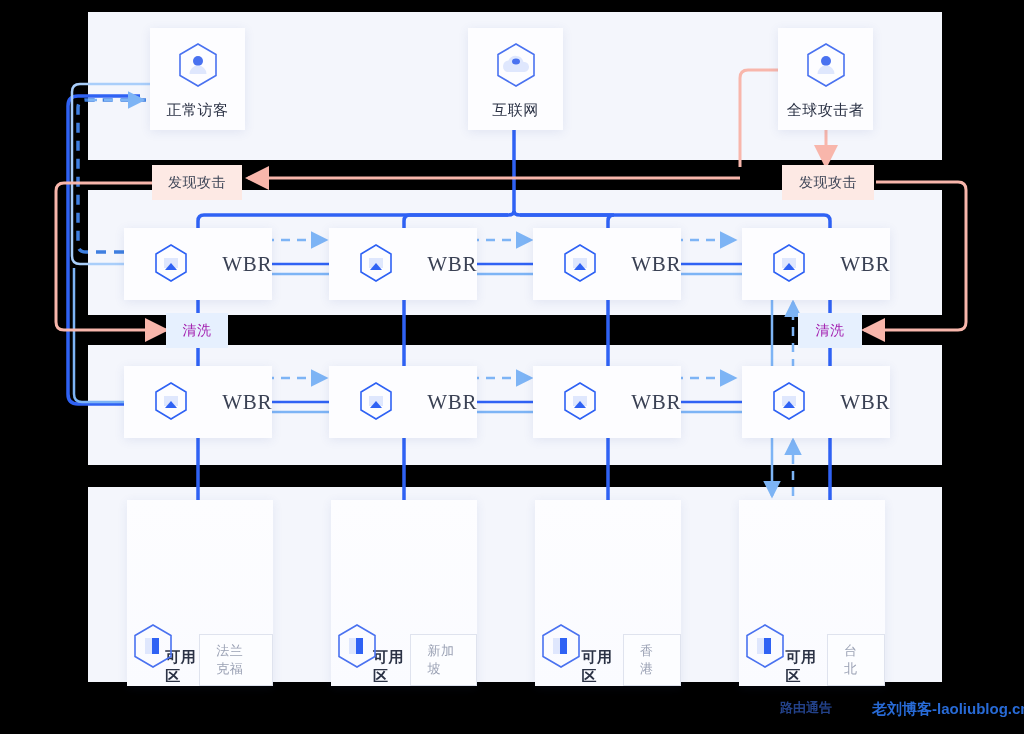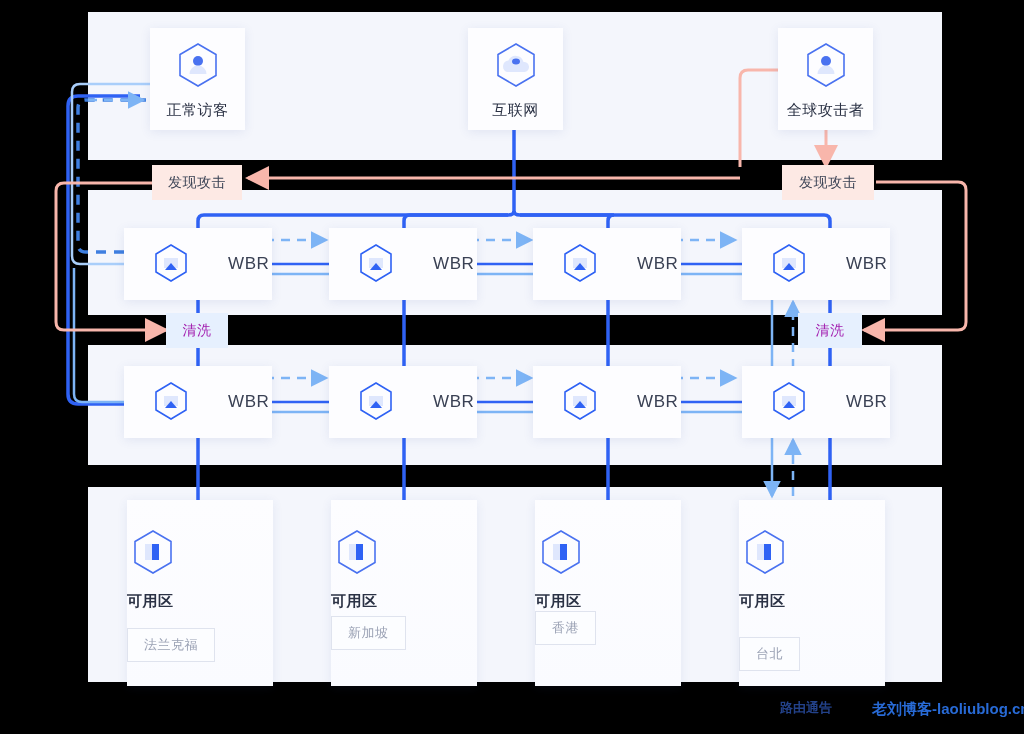--- a/index.html
+++ b/index.html
@@ -15,30 +15,30 @@
   .card-lbl{font-size:15px;color:#2b3245;letter-spacing:.5px;}
 
   .hexwrap{position:relative;width:52px;height:52px;display:flex;align-items:center;
            justify-content:center;margin-bottom:10px;}
   .hexwrap svg{position:absolute;left:0;top:0;}
 
   .wbr{position:absolute;background:#fdfdff;
        box-shadow:0 2px 10px rgba(60,80,160,.10);
        display:flex;flex-direction:row;align-items:center;}
   .wbr .hexwrap{margin:0 0 0 24px;width:46px;height:46px;}
-  .wbr-lbl{font-size:17px;color:#3a4154;margin-left:34px;letter-spacing:.6px;}
+  .wbr-lbl{font-size:21px;color:#3a4154;margin-left:34px;letter-spacing:.6px;font-family:Liberation Serif, serif;}
 
   .tag{position:absolute;display:flex;align-items:center;justify-content:center;
        font-size:14px;letter-spacing:.5px;}
   .tag-attack{background:#fde9e4;color:#3b4355;}
   .tag-clean{background:#e6f0fe;color:#a21caf;}
 
   .zone{position:absolute;background:linear-gradient(180deg,#fdfdff 0%,#fafbff 100%);
         box-shadow:0 2px 10px rgba(60,80,160,.09);
-        display:flex;flex-direction:column;align-items:flex-start;}
+        display:flex;flex-direction:row;align-items:flex-end;}
   .zone-lbl{font-size:15px;color:#2b3245;font-weight:bold;letter-spacing:.5px;}
   .zone-chip{border:1px solid #dfe3ee;background:#fcfdff;color:#9aa1b4;
              font-size:13px;padding:7px 16px;letter-spacing:.5px;}
 
   #wires{position:absolute;left:0;top:0;width:1024px;height:734px;pointer-events:none;}
 
   .wm{position:absolute;font-weight:bold;white-space:nowrap;}
   .wm1{color:#2f58b8;opacity:.75;font-size:13px;}
   .wm2{color:#2f7dfb;opacity:.85;font-size:15px;}
 </style>

